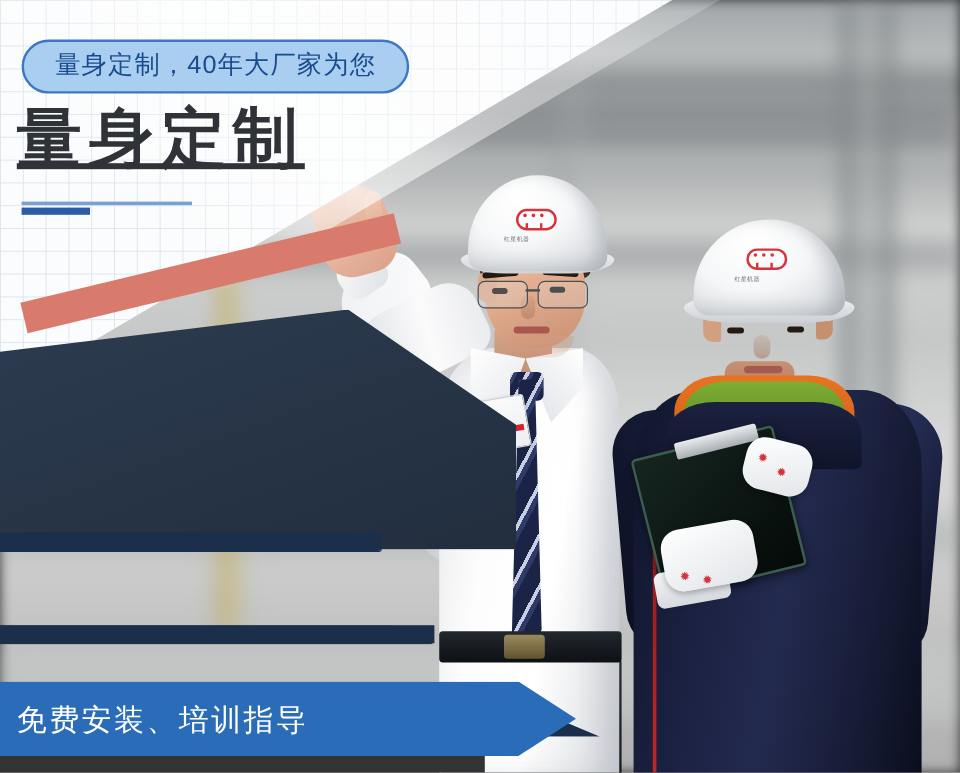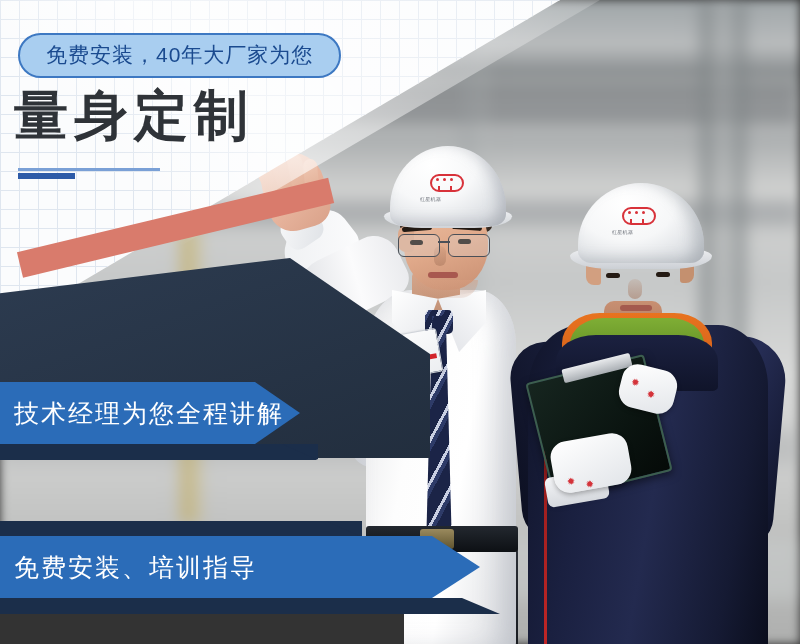--- a/index.html
+++ b/index.html
@@ -305,35 +305,36 @@
     padding:9px 26px 11px;border:2px solid #3d78c2;border-radius:26px;
     background:#a9cef0;color:#1a4a8f;
     font-size:21px;letter-spacing:1px;line-height:1;
   }
 
   
   .headline{
     position:absolute;left:14px;top:88px;
     font-size:54px;font-weight:bold;color:#2f3338;letter-spacing:6px;line-height:1;
     text-shadow:0 1px 0 rgba(255,255,255,.7);
+    text-decoration:underline;
   }
   .rule-light{position:absolute;left:18px;top:168px;width:142px;height:3px;background:#7aa0d6;}
   .rule-dark{position:absolute;left:18px;top:173px;width:57px;height:6px;background:#2d5ba8;}
 
   
   .feat{
     position:absolute;left:0;height:62px;
     background:#2b6cb8;color:#fff;
     display:flex;align-items:center;
     font-size:25px;letter-spacing:2px;
   }
   .feat span{padding-left:14px;}
   .feat.f1{top:382px;width:300px;clip-path:polygon(0 0, 255px 0, 300px 50%, 255px 100%, 0 100%);}
   .feat.f2{top:459px;width:345px;clip-path:polygon(0 0, 300px 0, 345px 50%, 300px 100%, 0 100%);}
-  .feat.f3{top:536px;width:480px;clip-path:polygon(0 0, 432px 0, 480px 50%, 432px 100%, 0 100%);}
+  .feat.f3{top:568px;width:480px;clip-path:polygon(0 0, 432px 0, 480px 50%, 432px 100%, 0 100%);}
 
   .featshadow{position:absolute;left:0;background:#1b2e4a;height:16px;}
   .featshadow.s1{top:444px;width:318px;clip-path:polygon(0 0, 282px 0, 318px 100%, 0 100%);}
   .featshadow.s2{top:521px;width:362px;clip-path:polygon(0 0, 326px 0, 362px 100%, 0 100%);}
   .featshadow.s3{top:598px;width:500px;clip-path:polygon(0 0, 462px 0, 500px 100%, 0 100%);}
 
   .bottomstrip{position:absolute;left:0;top:608px;width:404px;height:36px;background:#333333;}
   .midstrip1{position:absolute;left:0;top:444px;width:318px;height:15px;background:#1b2e4a;}
   .midstrip2{position:absolute;left:0;top:521px;width:362px;height:15px;background:#1b2e4a;}
 </style>
@@ -463,34 +464,31 @@
 
     </div>
   </div>
 
   <div class="gridpanel"></div>
   <div class="gridpanel-soft"></div>
 
   <div class="darkpanel"></div>
   <div class="coral"></div>
 
-  <div class="pill">免费安装，40年大厂家为您</div>
+  <div class="pill">量身定制，40年大厂家为您</div>
 
   <div class="headline">量身定制</div>
   <div class="rule-light"></div>
   <div class="rule-dark"></div>
 
   <div class="midstrip1"></div>
   <div class="midstrip2"></div>
   <div class="bottomstrip"></div>
 
   <div class="featshadow s1"></div>
   <div class="featshadow s2"></div>
   <div class="featshadow s3"></div>
 
-  <div class="feat f1">
-    <span>技术经理为您全程讲解</span>
-  </div>
   <div class="feat f3">
     <span>免费安装、培训指导</span>
   </div>
 
 </div>
 
 </body></html>

